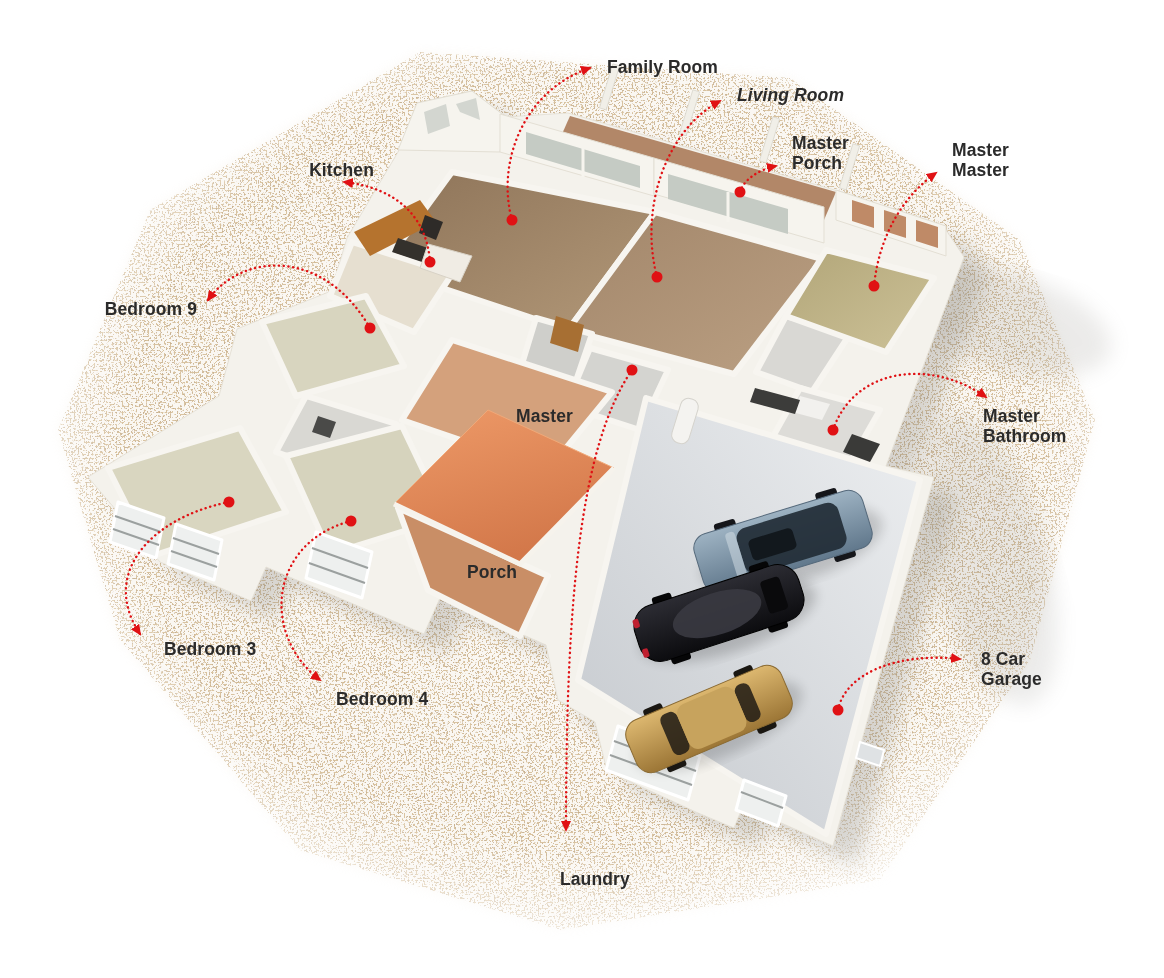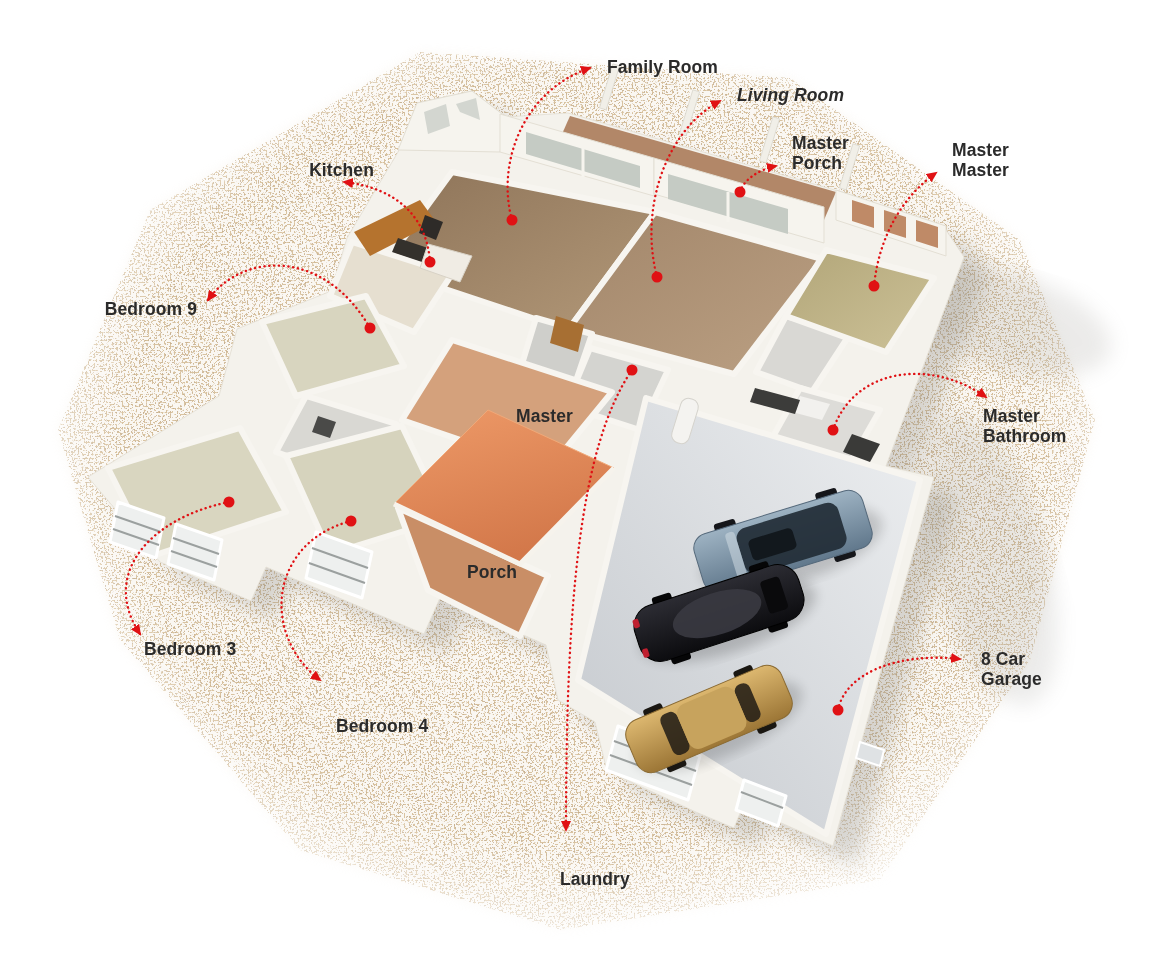--- a/index.html
+++ b/index.html
@@ -281,24 +281,24 @@
       <div class="room-label" style="left: 516px; top: 406px;">
         <div>Master</div>
       </div>
       <div class="room-label" style="left: 983px; top: 406px;">
         <div>Master</div>
         <div>Bathroom</div>
       </div>
       <div class="room-label" style="left: 467px; top: 562px;">
         <div>Porch</div>
       </div>
-      <div class="room-label" style="left: 144px; top: 639px;">
+      <div class="room-label" style="left: 164px; top: 639px;">
         <div>Bedroom 3</div>
       </div>
-      <div class="room-label" style="left: 336px; top: 716px;">
+      <div class="room-label" style="left: 336px; top: 689px;">
         <div>Bedroom 4</div>
       </div>
       <div class="room-label" style="left: 981px; top: 649px;">
         <div>8 Car</div>
         <div>Garage</div>
       </div>
       <div class="room-label" style="left: 560px; top: 849px; margin-top: 20px;">
         <div>Laundry</div>
       </div>
     </div>

